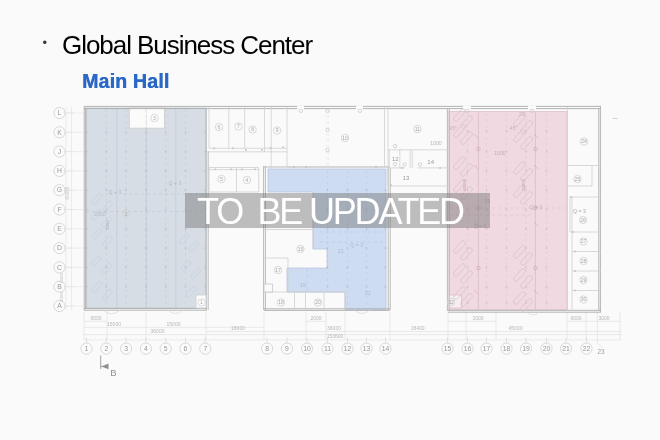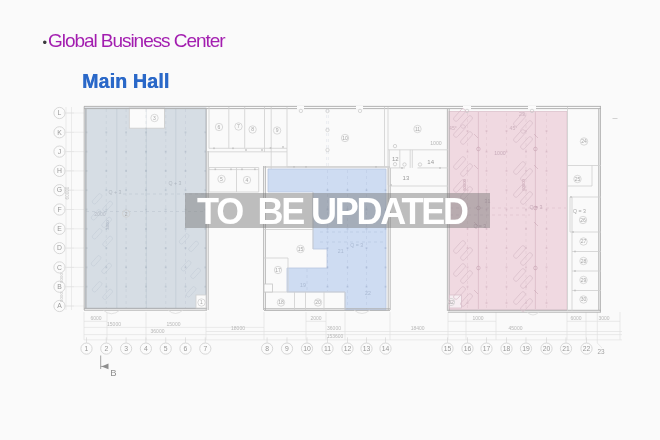--- a/index.html
+++ b/index.html
@@ -650,19 +650,19 @@
 <g stroke="#9a9a9a" stroke-width="0.9" fill="none">
       <line x1="100.7" y1="355.5" x2="100.7" y2="369"></line>
       <line x1="100.7" y1="366.4" x2="108" y2="366.4"></line>
     </g>
 <polygon points="101.5,366.4 108.5,363.6 108.5,369.2" fill="#8f8f8f"></polygon>
 <text x="113.5" y="375.5" font-size="9.5" fill="#8f8f8f" text-anchor="middle">B</text>
   </svg>
 
 <div class="abs" style="left:42.5px;top:34.5px;font-size:13px;color:#3a3a3c">•</div>
 
-<div class="abs" style="left:48px;top:30px;font-size:19px;color:#a21caf;letter-spacing:-1.05px;transform:translateZ(0) rotate(0.02deg)">Global Business Center</div>
+<div class="abs" style="left:62px;top:30px;font-size:26px;color:#000000;letter-spacing:-1.05px;transform:translateZ(0) rotate(0.02deg)">Global Business Center</div>
 
 <div class="abs" style="left:82px;top:70px;font-size:19.5px;font-weight:700;color:#2a68c8;letter-spacing:0.2px;text-shadow:0.4px 0 0 #2a68c8;transform:translateZ(0) rotate(0.02deg)">Main Hall</div>
 
 <div class="abs" style="left:185px;top:193px;width:305px;height:34.5px;background:rgba(116,116,116,0.45)"></div>
 
-<div class="abs" style="left:197px;top:190.6px;font-size:36px;font-weight:bold;color:#fff;letter-spacing:-2.2px;white-space:pre;transform:translateZ(0) rotate(0.02deg)">TO  BE UPDATED</div>
+<div class="abs" style="left:197px;top:190.6px;font-size:36px;font-weight:normal;color:#fff;letter-spacing:-2.2px;white-space:pre;transform:translateZ(0) rotate(0.02deg)">TO  BE UPDATED</div>
 
 </body></html>

